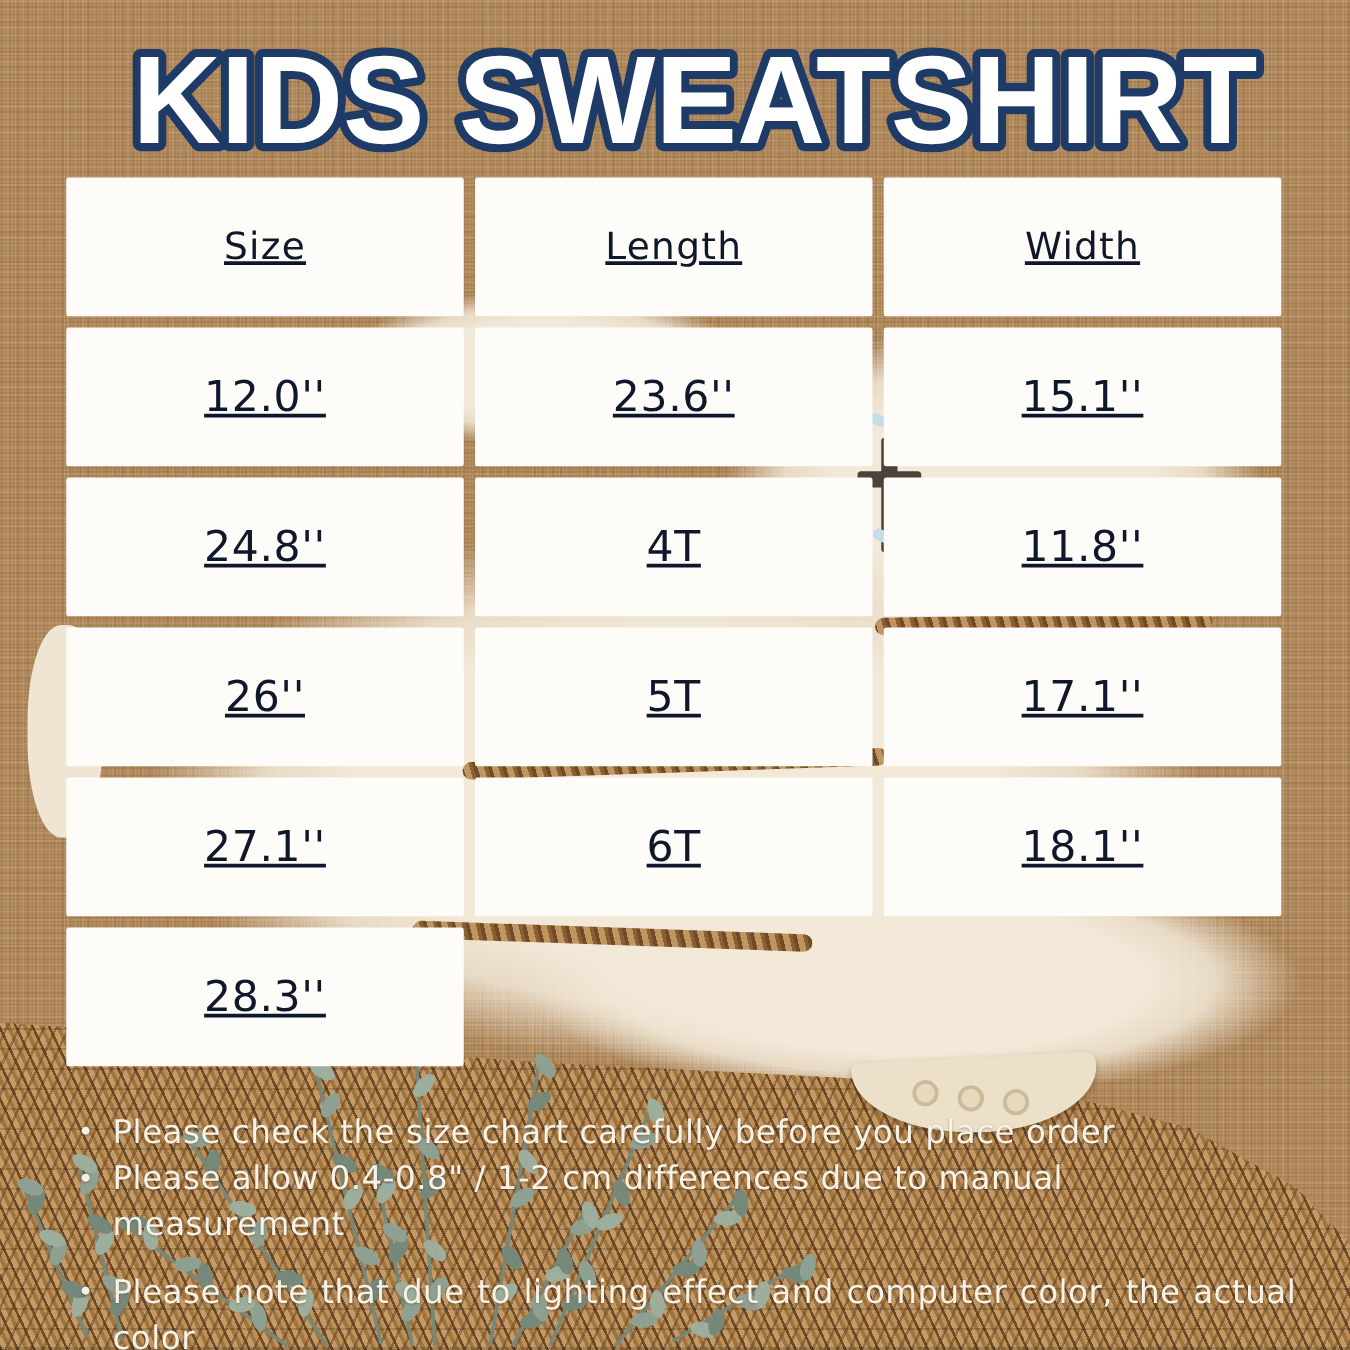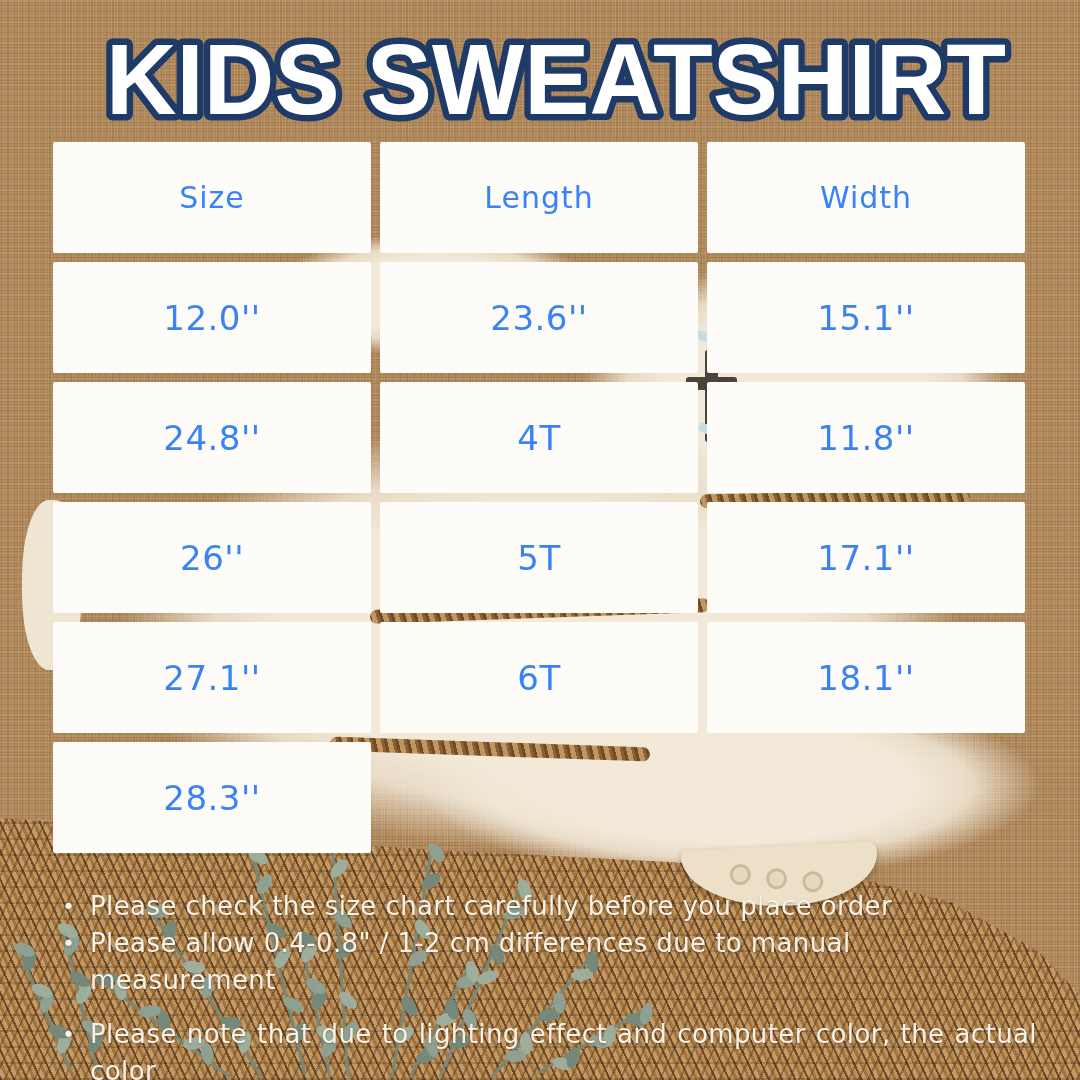--- a/index.html
+++ b/index.html
@@ -42,21 +42,22 @@
   
   .title-wrap{position:absolute;left:16px;top:14px;width:984px;height:124px;z-index:8;}
   
   .size-table{
     position:absolute;left:53px;top:142px;z-index:7;
     display:grid;grid-template-columns:318px 318px 318px;grid-template-rows:repeat(6,111px);
     column-gap:9px;row-gap:9px;
   }
   .cell{
     background:#fdfcf8;border-radius:2px;display:flex;align-items:center;justify-content:center;
-    color:#3b82f6;
+    color:#0f172a;
+    text-decoration:underline;
   }
   .cell.th{font-size:30px;letter-spacing:1px;}
   .cell.td{font-size:34px;letter-spacing:0.5px;}
   
   .notes{position:absolute;left:62px;top:888px;width:975px;z-index:9;color:#f7f2e8;
     font-size:26px;line-height:37px;text-shadow:0 1px 2px rgba(60,40,20,0.35);letter-spacing:0.4px;}
   .note-item{display:flex;align-items:flex-start;}
   .note-item .bullet{width:28px;flex:0 0 28px;font-size:22px;}
   .note-item .ntext{flex:1;}
   .note-gap{margin-bottom:17px;}

